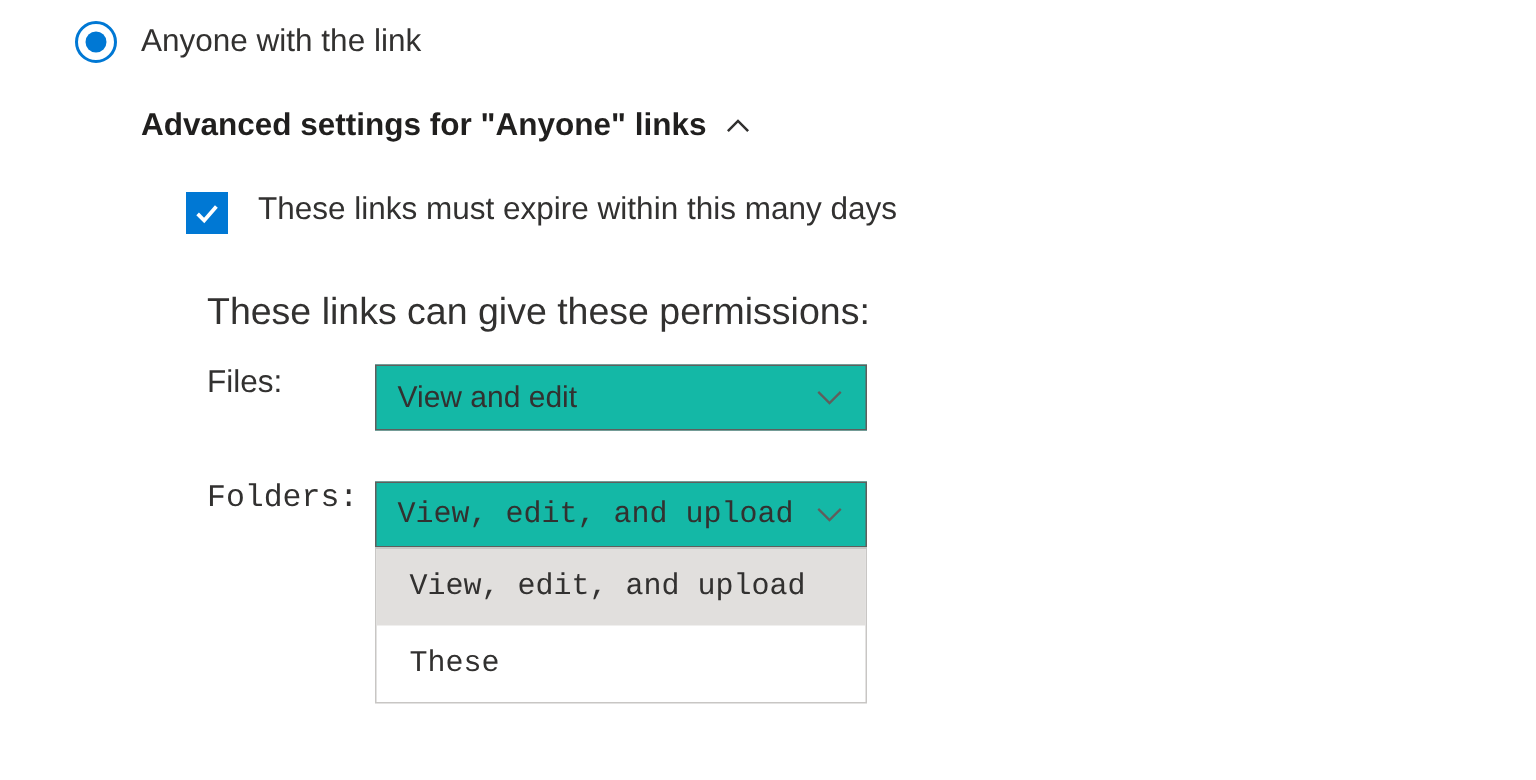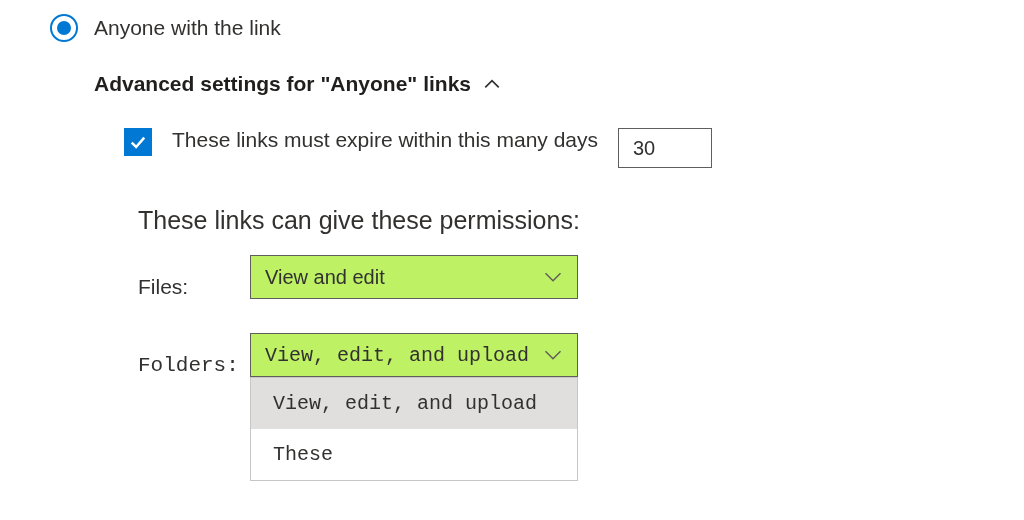--- a/index.html
+++ b/index.html
@@ -100,40 +100,40 @@
       color: #323130;
     }
 
     
     .perm-grid {
       margin-left: 88px;
       margin-top: 20px;
     }
     .perm-row {
       display: flex;
-      align-items: flex-end;
+      align-items: flex-start;
       margin-bottom: 34px;
       position: relative;
     }
     .perm-row:last-child { margin-bottom: 0; font-family: Liberation Mono, monospace; }
     .perm-label {
       width: 112px;
       font-size: 21px;
       color: #323130;
       flex-shrink: 0;
     }
 
     .ms-select {
       width: 328px;
       height: 44px;
       border: 1px solid #605e5c;
       display: flex;
       align-items: center;
       padding: 0 14px;
-      background: #bef264;
+      background: #14b8a6;
       position: relative;
       cursor: pointer;
     }
     .ms-select-value {
       flex: 1;
       font-size: 20px;
       color: #323130;
     }
     .ms-select .chev-down {
       width: 20px;
@@ -181,21 +181,20 @@
   </span>
 </div>
 
 <div class="expire-row">
   <span class="ms-check">
     <svg viewBox="0 0 16 16" width="20" height="20">
       <polyline points="3,8.5 6.5,12 13,4.5" fill="none" stroke="#ffffff" stroke-width="2"></polyline>
     </svg>
   </span>
   <span class="expire-label">These links must expire within this many days</span>
-  <input class="expire-input" type="text" value="30" style="">
 </div>
 
 <div class="perm-desc">These links can give these permissions:</div>
 
 <div class="perm-grid">
 
   <div class="perm-row">
     <span class="perm-label">Files:</span>
     <div class="ms-select">
       <span class="ms-select-value">View and edit</span>

